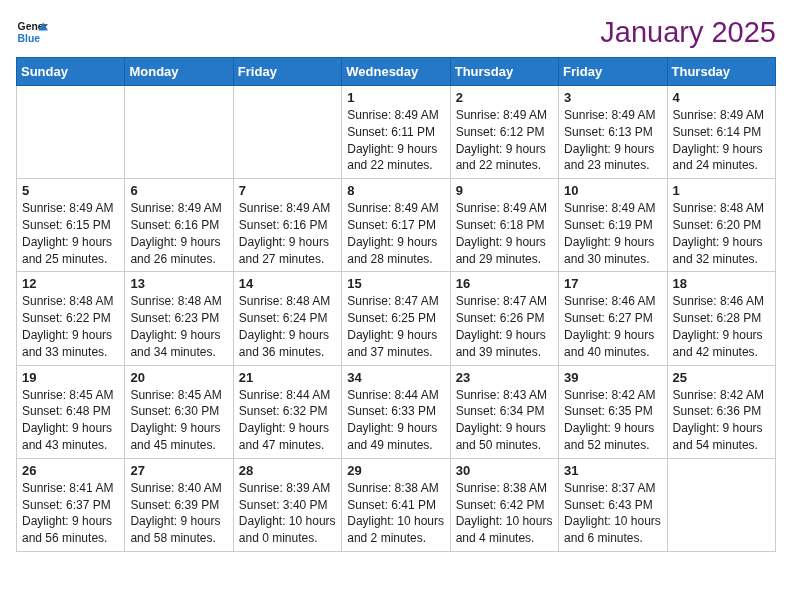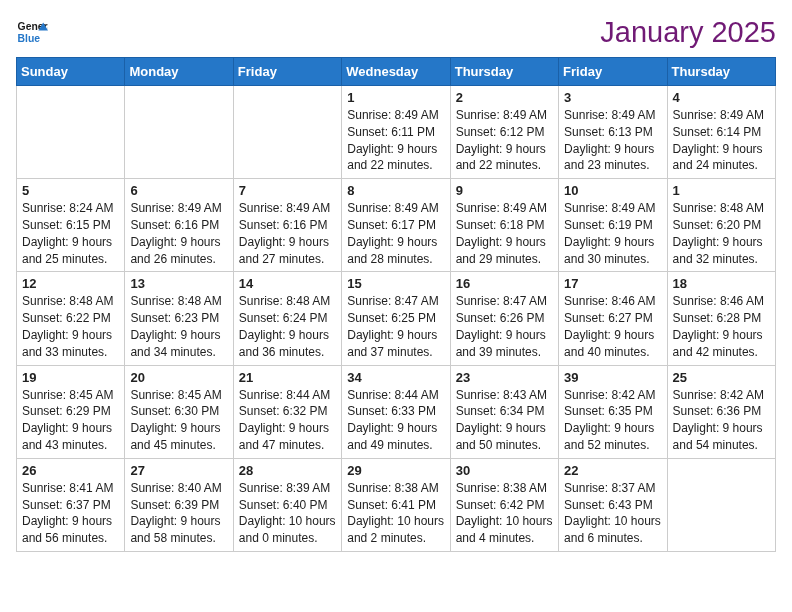--- a/index.html
+++ b/index.html
@@ -139,21 +139,21 @@
           <div class="day-number">4</div>
           <div class="day-info">Sunrise: 8:49 AM
 Sunset: 6:14 PM
 Daylight: 9 hours
 and 24 minutes.</div>
         </td>
       </tr>
       <tr class="week-row">
         <td>
           <div class="day-number">5</div>
-          <div class="day-info">Sunrise: 8:24 AM
+          <div class="day-info">Sunrise: 8:49 AM
 Sunset: 6:15 PM
 Daylight: 9 hours
 and 25 minutes.</div>
         </td>
         <td>
           <div class="day-number">6</div>
           <div class="day-info">Sunrise: 8:49 AM
 Sunset: 6:16 PM
 Daylight: 9 hours
 and 26 minutes.</div>
@@ -242,21 +242,21 @@
           <div class="day-info">Sunrise: 8:46 AM
 Sunset: 6:28 PM
 Daylight: 9 hours
 and 42 minutes.</div>
         </td>
       </tr>
       <tr class="week-row">
         <td>
           <div class="day-number">19</div>
           <div class="day-info">Sunrise: 8:45 AM
-Sunset: 6:29 PM
+Sunset: 6:48 PM
 Daylight: 9 hours
 and 43 minutes.</div>
         </td>
         <td>
           <div class="day-number">20</div>
           <div class="day-info">Sunrise: 8:45 AM
 Sunset: 6:30 PM
 Daylight: 9 hours
 and 45 minutes.</div>
         </td>
@@ -307,40 +307,40 @@
         <td>
           <div class="day-number">27</div>
           <div class="day-info">Sunrise: 8:40 AM
 Sunset: 6:39 PM
 Daylight: 9 hours
 and 58 minutes.</div>
         </td>
         <td>
           <div class="day-number">28</div>
           <div class="day-info">Sunrise: 8:39 AM
-Sunset: 6:40 PM
+Sunset: 3:40 PM
 Daylight: 10 hours
 and 0 minutes.</div>
         </td>
         <td>
           <div class="day-number">29</div>
           <div class="day-info">Sunrise: 8:38 AM
 Sunset: 6:41 PM
 Daylight: 10 hours
 and 2 minutes.</div>
         </td>
         <td>
           <div class="day-number">30</div>
           <div class="day-info">Sunrise: 8:38 AM
 Sunset: 6:42 PM
 Daylight: 10 hours
 and 4 minutes.</div>
         </td>
         <td>
-          <div class="day-number">22</div>
+          <div class="day-number">31</div>
           <div class="day-info">Sunrise: 8:37 AM
 Sunset: 6:43 PM
 Daylight: 10 hours
 and 6 minutes.</div>
         </td>
         <td class="empty"></td>
       </tr>
     </tbody>
 </table>
 

